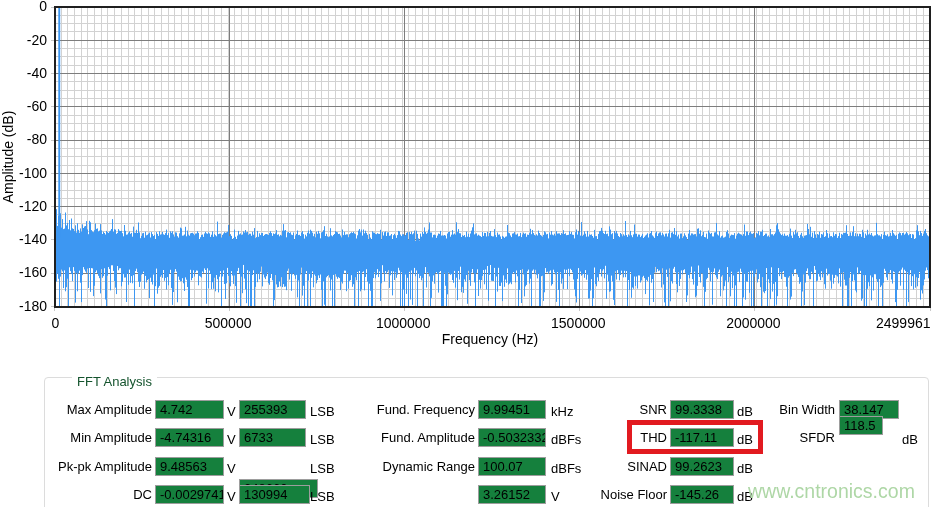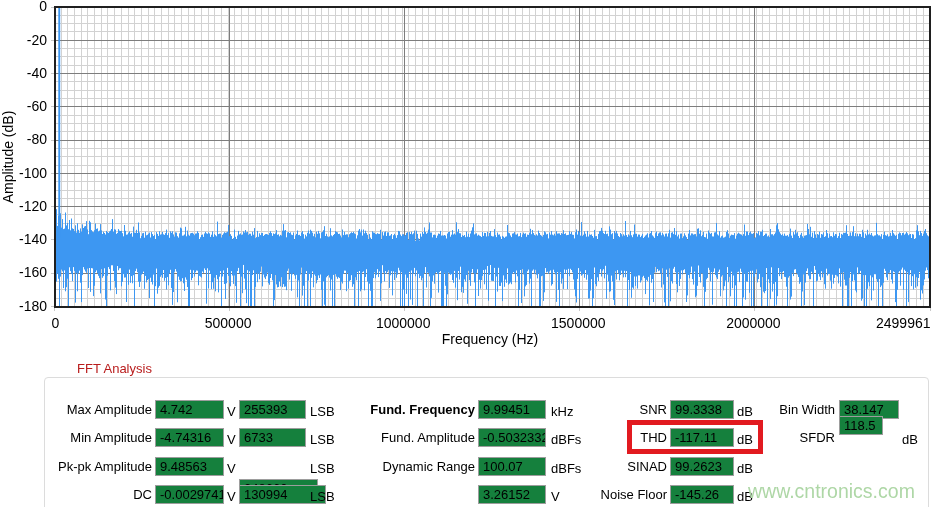--- a/index.html
+++ b/index.html
@@ -1,22 +1,22 @@
 <!DOCTYPE html>
 <html><head><meta charset="utf-8">
 <style>
 * { margin:0; padding:0; box-sizing:border-box; }
 html,body { width:933px; height:507px; background:#ffffff;
   font-family:"Liberation Sans", sans-serif; overflow:hidden; position:relative; }
 svg text.tick { font-family:"Liberation Sans", sans-serif; font-size:14px; fill:#000; }
 .chart { position:absolute; left:0; top:0; }
 .group { position:absolute; left:44px; top:377px; width:885px; height:140px;
   border:1px solid #dcdcdc; border-radius:4px; }
-.gtitle { position:absolute; left:72px; top:361px; background:#fff; padding:0 5px;
-  font-size:13px; color:#b91c1c; }
+.gtitle { position:absolute; left:72px; top:374px; background:#fff; padding:0 5px;
+  font-size:13px; color:#14532d; }
 .lbl { position:absolute; font-size:13px; color:#000; text-align:right;
   white-space:nowrap; }
 .tb { position:absolute; height:19px; background:#15803d; border:1px solid #9d9d9d;
   font-size:13px; line-height:17px; padding-left:4px; color:#000;
   overflow:hidden; white-space:nowrap; }
 .unit { position:absolute; font-size:13px; color:#000; white-space:nowrap; }
 .redbox { position:absolute; left:627px; top:420px; width:136px; height:34px;
   border:5px solid #e21a20; }
 .wm { position:absolute; left:748px; top:480px; font-size:19.5px; color:#aed7a6;
   letter-spacing:0; white-space:nowrap; }
@@ -62,23 +62,23 @@
 <div class="tb" style="left:239px;top:428.4px;width:67px">6733</div>
 <div class="unit" style="left:310px;top:432.4px">LSB</div>
 <div class="lbl" style="left:-48px;top:458.8px;width:200px;font-weight:normal">Pk-pk Amplitude</div>
 <div class="tb" style="left:155px;top:456.8px;width:69px">9.48563</div>
 <div class="unit" style="left:227px;top:460.8px">V</div>
 <div class="tb" style="left:239px;top:479px;width:79px">248660</div>
 <div class="unit" style="left:310px;top:460.8px">LSB</div>
 <div class="lbl" style="left:-48px;top:487.2px;width:200px;font-weight:normal">DC</div>
 <div class="tb" style="left:155px;top:485.2px;width:69px">-0.0029741</div>
 <div class="unit" style="left:227px;top:489.2px">V</div>
-<div class="tb" style="left:239px;top:485.2px;width:87px">130994</div>
+<div class="tb" style="left:239px;top:485.2px;width:71px">130994</div>
 <div class="unit" style="left:310px;top:489.2px">LSB</div>
-<div class="lbl" style="left:275px;top:402px;width:200px;font-weight:bold">Fund. Frequency</div>
+<div class="lbl" style="left:275px;top:402px;width:200px;font-weight:normal">Fund. Frequency</div>
 <div class="tb" style="left:478px;top:400px;width:68px">9.99451</div>
 <div class="unit" style="left:551px;top:404px">kHz</div>
 <div class="lbl" style="left:275px;top:430.4px;width:200px;font-weight:normal">Fund. Amplitude</div>
 <div class="tb" style="left:478px;top:428.4px;width:68px">-0.5032332</div>
 <div class="unit" style="left:551px;top:432.4px">dBFs</div>
 <div class="lbl" style="left:275px;top:458.8px;width:200px;font-weight:normal">Dynamic Range</div>
 <div class="tb" style="left:478px;top:456.8px;width:68px">100.07</div>
 <div class="unit" style="left:551px;top:460.8px">dBFs</div>
 <div class="lbl" style="left:275px;top:507px;width:200px;font-weight:bold">RMS</div>
 <div class="tb" style="left:478px;top:485.2px;width:68px">3.26152</div>

